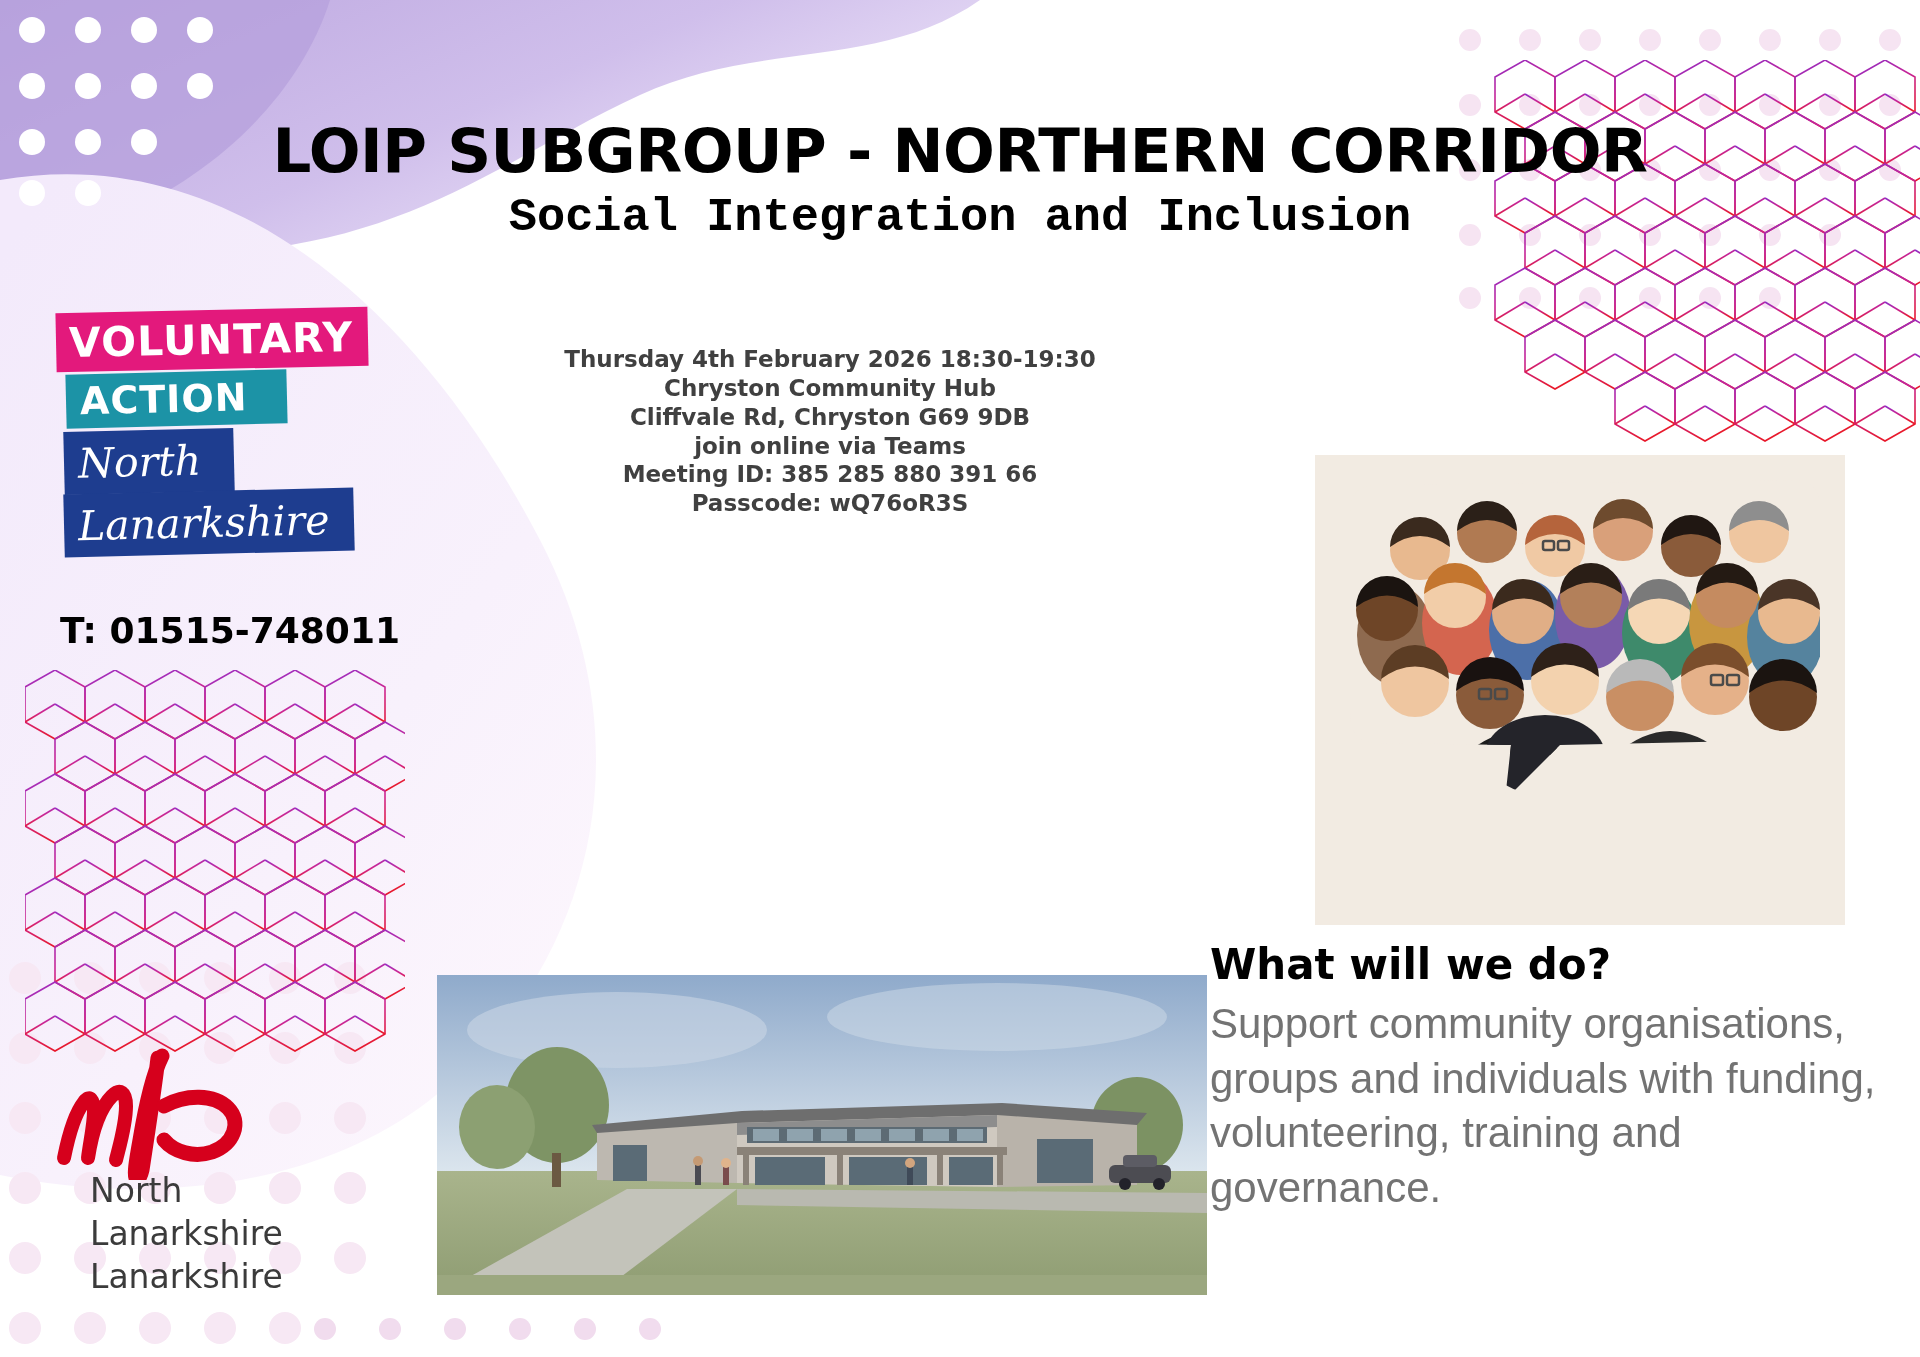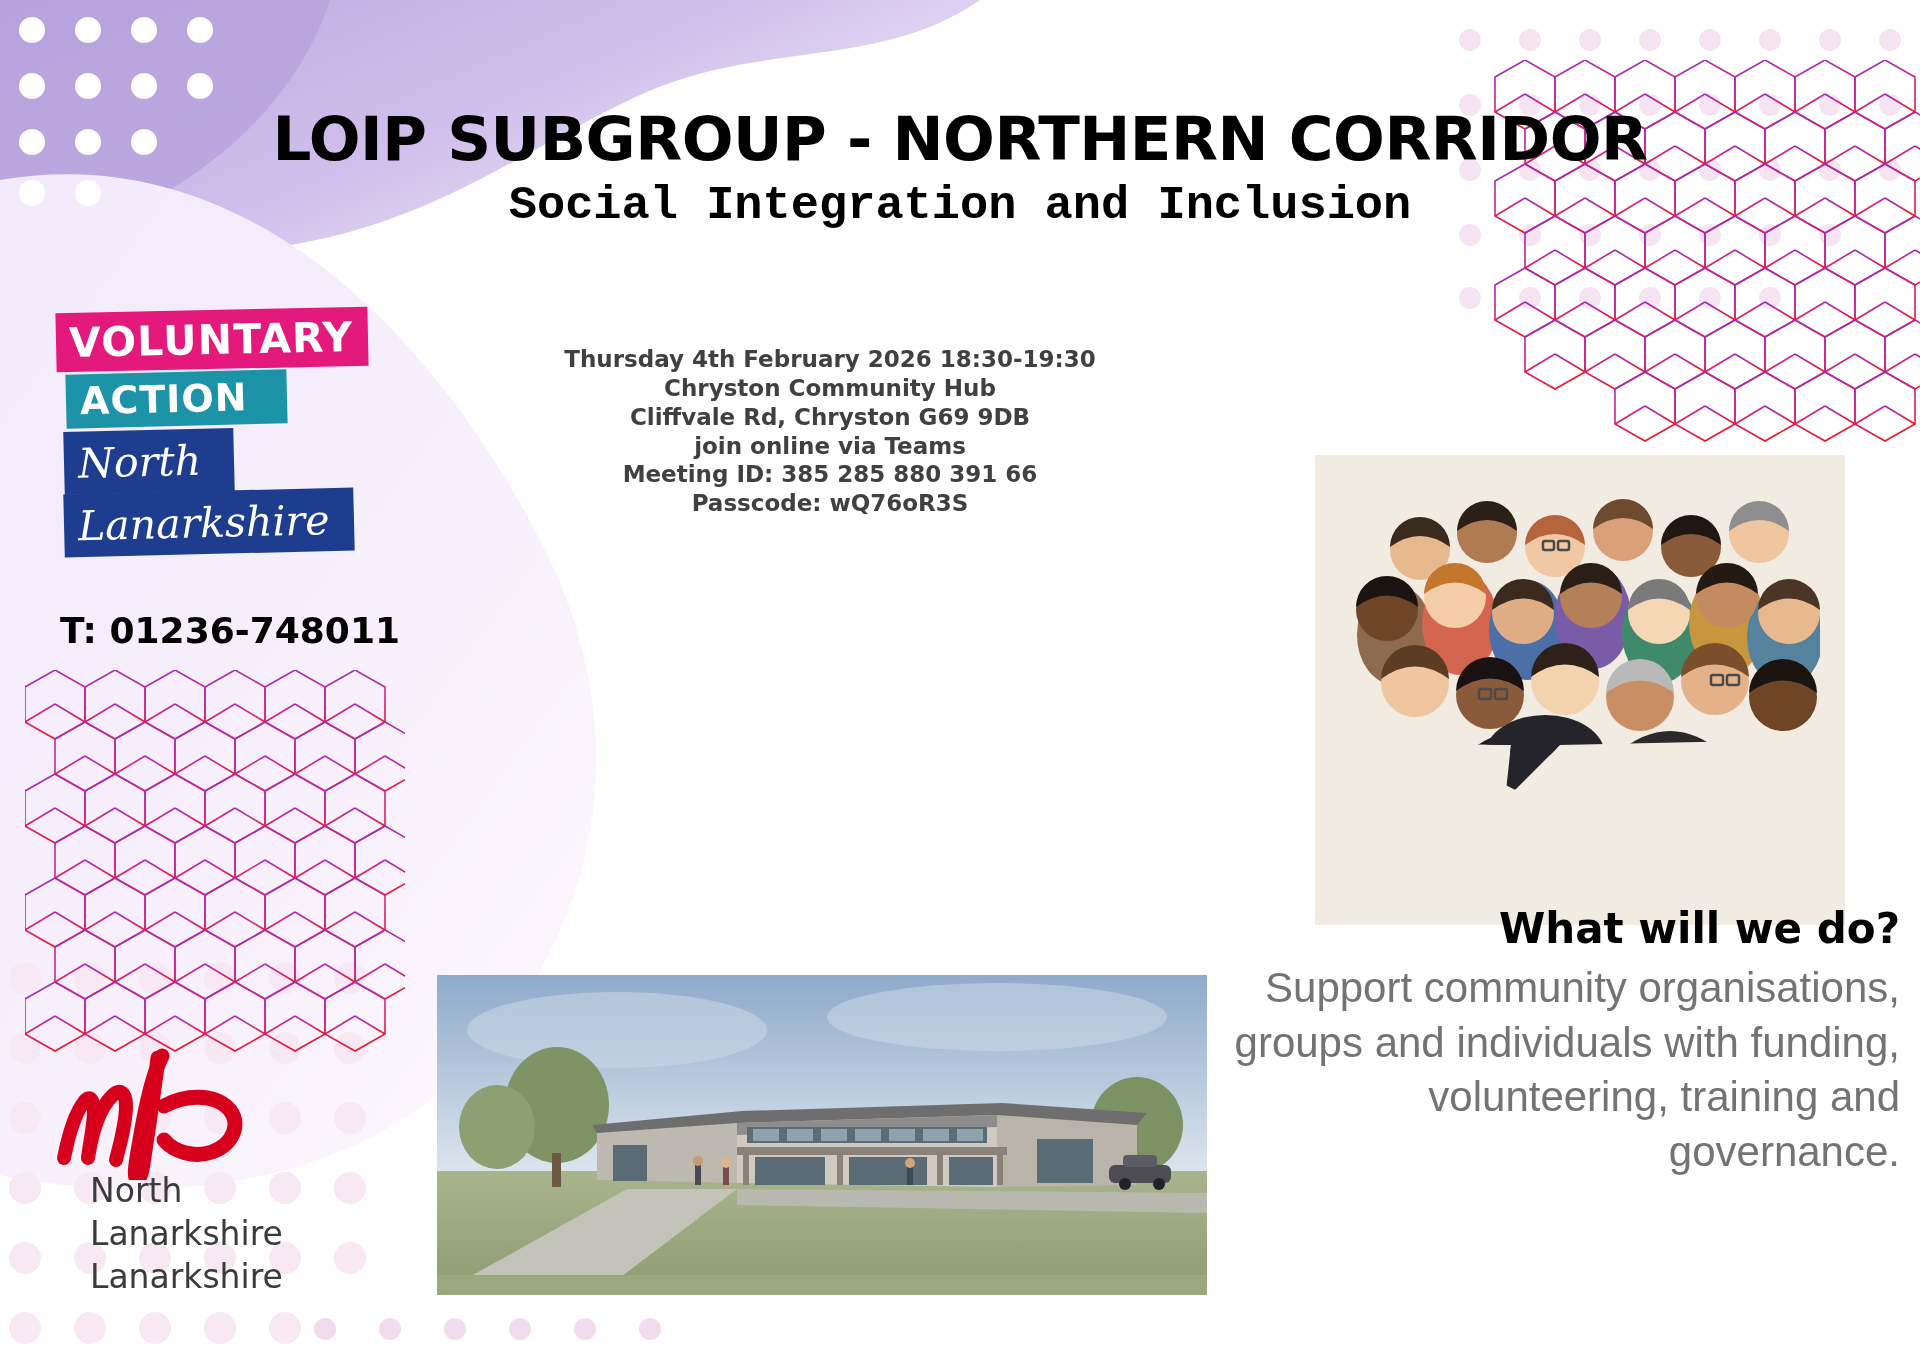--- a/index.html
+++ b/index.html
@@ -21,21 +21,21 @@
   #deco-dots-topleft { left: 10px; top: 8px; width: 215px; height: 205px; }
   #deco-dots-topright{ left: 1440px; top: 0px; width: 480px; height: 320px; }
   #deco-dots-botleft { left: 0px;  top: 950px; width: 420px; height: 407px; }
   #deco-cubes-topright { left: 1490px; top: 60px; width: 430px; height: 420px; }
   #deco-cubes-left     { left: 25px;  top: 670px; width: 380px; height: 400px; }
   #deco-dots-bottom    { left: 300px; top: 1295px; width: 700px; height: 62px;}
 
   
   #title-block {
     position: absolute;
-    left: 0; top: 108px;
+    left: 0; top: 120px;
     width: 1920px;
     text-align: center;
   }
   #poster-title {
     font-family: "DejaVu Sans", sans-serif;
     font-weight: 700;
     font-size: 61px;
     letter-spacing: -0.5px;
     line-height: 1.02;
     color: #000;
@@ -159,23 +159,23 @@
     position: absolute;
     left: 1315px; top: 455px;
     width: 530px; height: 470px;
     background: #F2EBE2;
     overflow: hidden;
   }
 
   
   #what-block {
     position: absolute;
-    left: 1210px; top: 904px;
+    left: 1210px; top: 940px;
     width: 690px;
-    text-align: right;
+    text-align: left;
   }
   #what-heading {
     font-family: "DejaVu Sans", sans-serif;
     font-weight: 700;
     font-size: 42px;
     color: #000;
     margin: 0 0 8px 0;
   }
   #what-body {
     font-family: "Liberation Sans", sans-serif;
@@ -461,21 +461,21 @@
   <h1 id="poster-title">LOIP SUBGROUP - NORTHERN CORRIDOR</h1>
   <h2 id="poster-subtitle">Social Integration and Inclusion</h2>
 </div>
 
 <div id="vanl-logo">
   <div class="vanl-bar" id="vanl-voluntary">VOLUNTARY</div>
   <div class="vanl-bar" id="vanl-action">ACTION</div>
   <div class="vanl-bar" id="vanl-north">North</div>
   <div class="vanl-bar" id="vanl-lanarkshire">Lanarkshire</div>
 </div>
-<div id="vanl-phone">T: 01236-748011</div>
+<div id="vanl-phone">T: 01515-748011</div>
 
 <div id="meeting-details">
   <div class="line">Thursday 4th February 2026 18:30-19:30</div>
   <div class="line">Chryston Community Hub</div>
   <div class="line">Cliffvale Rd, Chryston G69 9DB</div>
   <div class="line">join online via Teams</div>
   <div class="line">Meeting ID: 385 285 880 391 66</div>
   <div class="line">Passcode: wQ76oR3S</div>
 </div>
 

